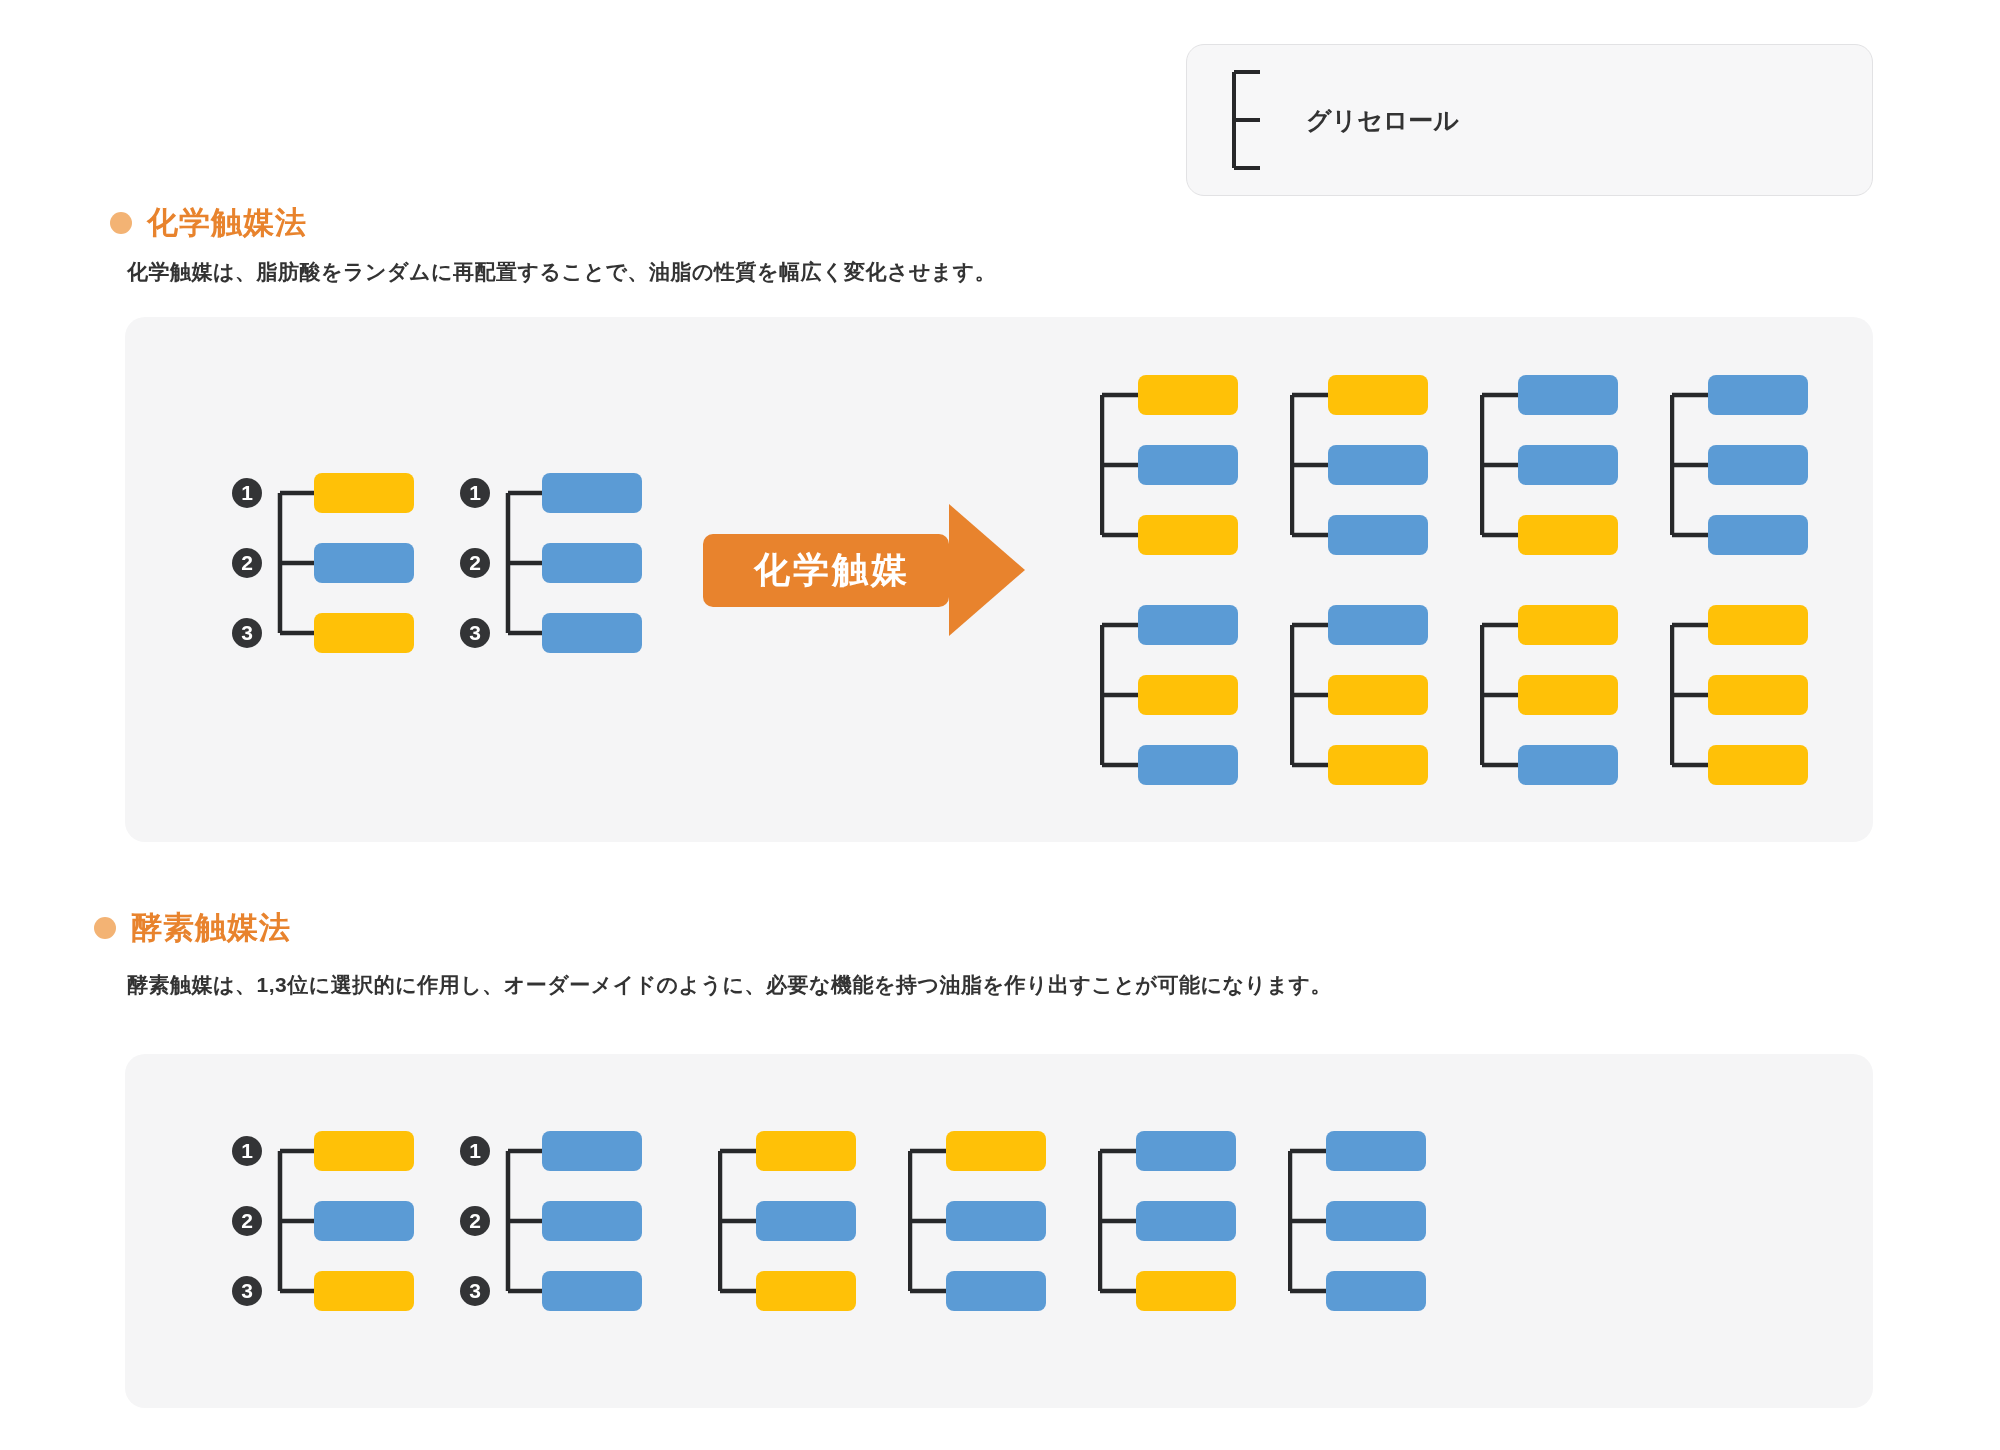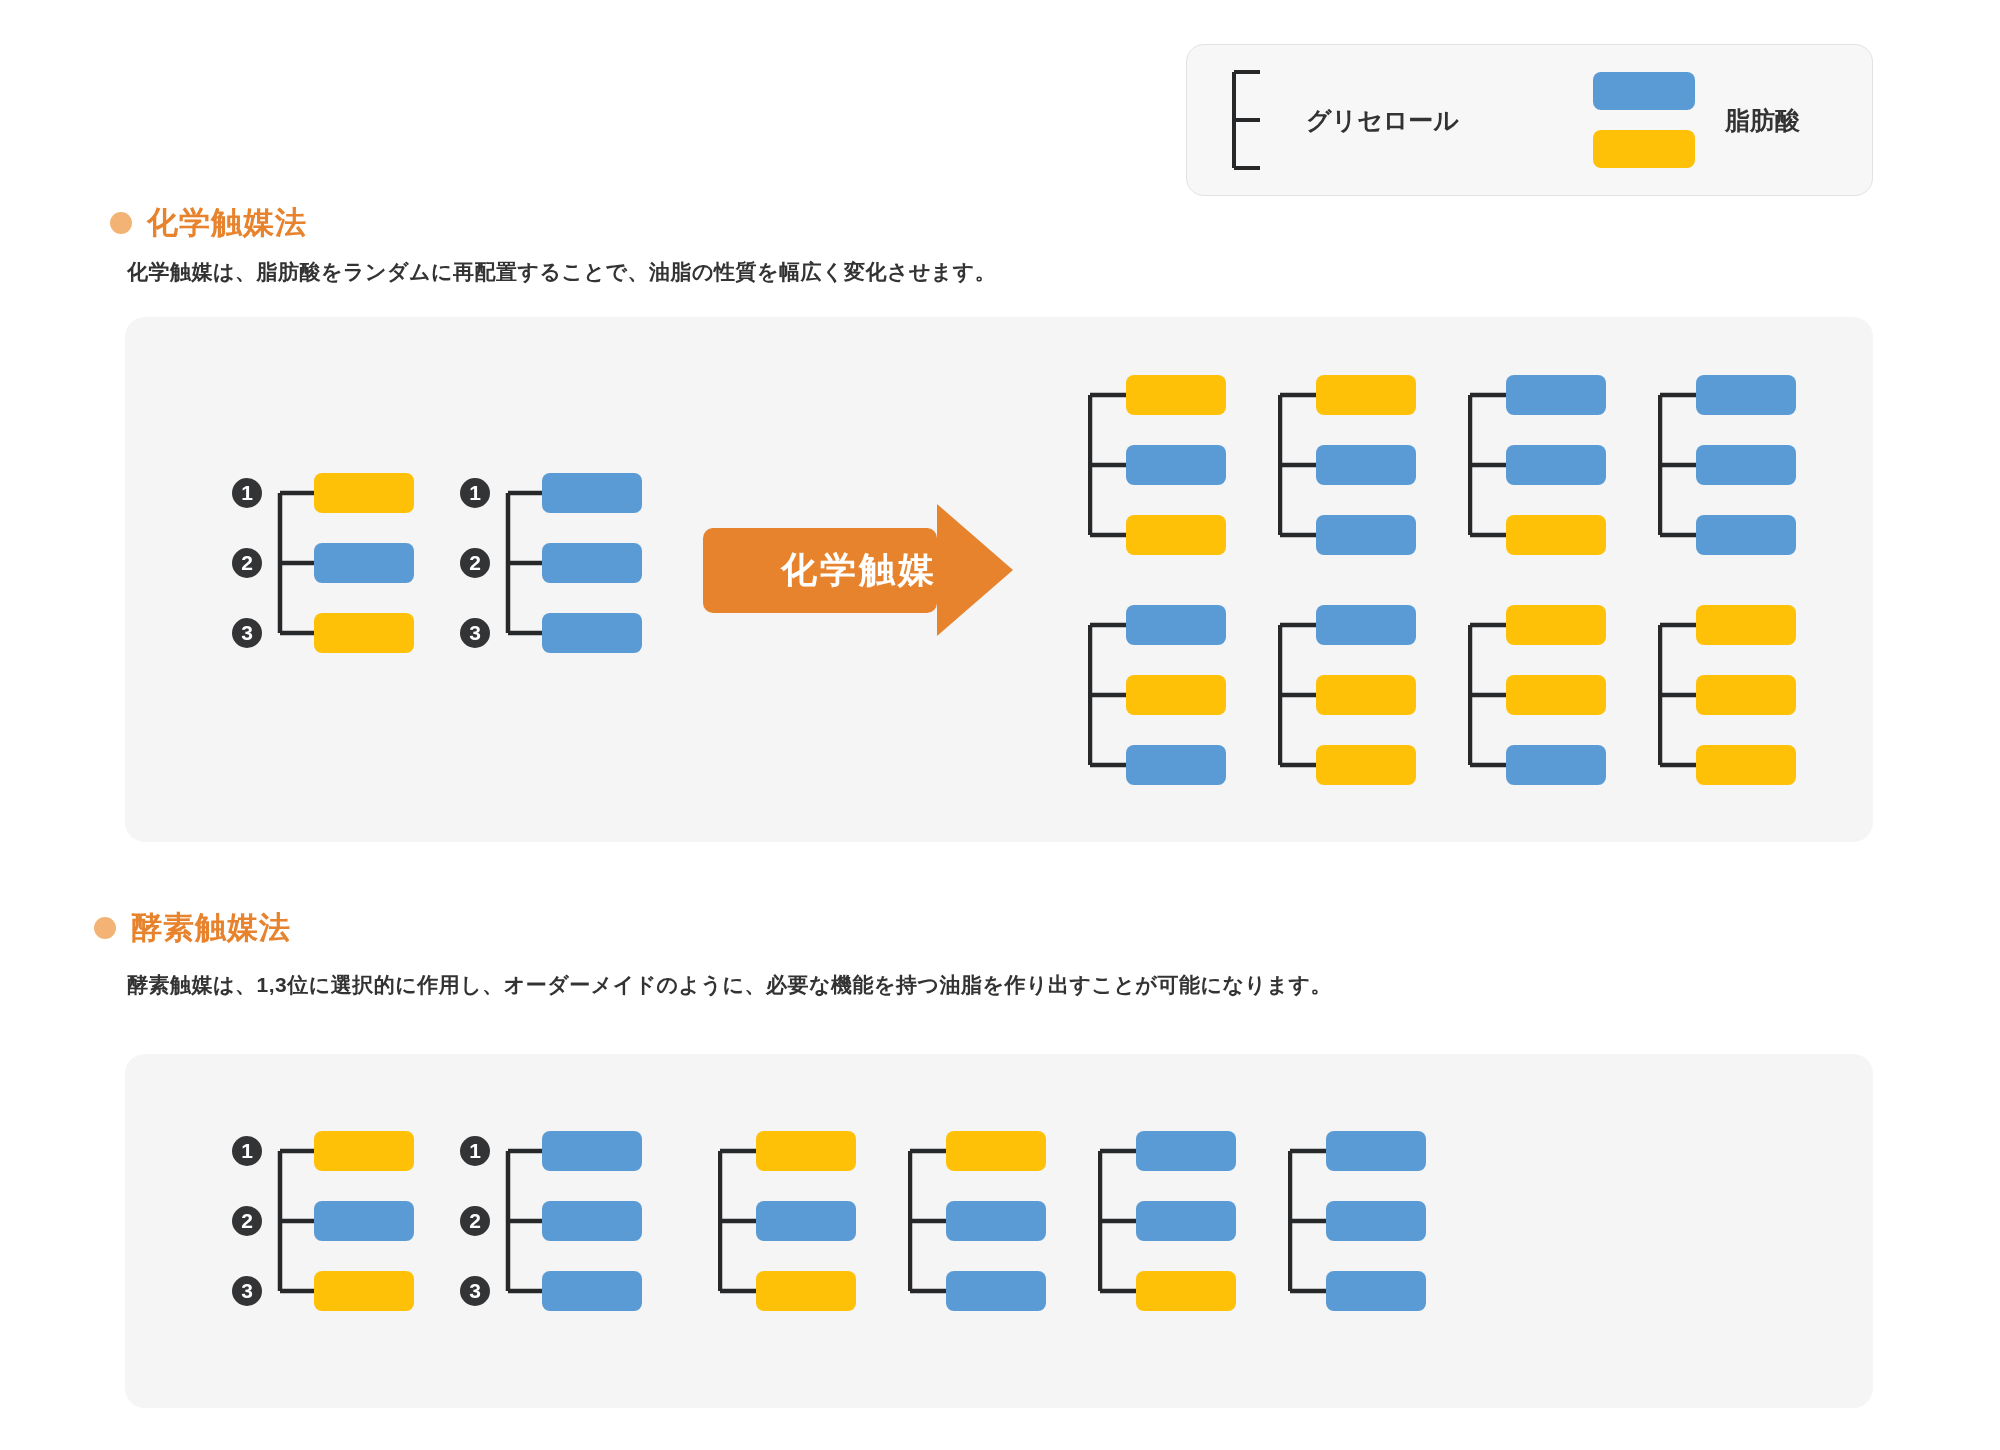--- a/index.html
+++ b/index.html
@@ -45,22 +45,22 @@
   .panel--chemical{top:317px;height:525px;}
   .panel--enzyme{top:1054px;height:354px;}
 
   .reactants{display:flex;gap:44px;margin-left:106px;}
   .panel--chemical .reactants{margin-bottom:34px;}
   .panel--chemical .arrow{margin-bottom:19px;}
   .panel--enzyme .reactants,.panel--enzyme .arrow,.panel--enzyme .products{margin-bottom:20px;}
 
   .arrow{display:flex;align-items:center;margin-left:60px;}
   .arrow-body{
-    width:234px;height:85px;background:var(--orange);border-radius:10px;
-    display:flex;align-items:center;justify-content:flex-end;
+    width:234px;height:73px;background:var(--orange);border-radius:10px;
+    display:flex;align-items:center;justify-content:center;padding-left:12px;
   }
   .arrow-label{color:#ffffff;font-size:36px;font-weight:700;letter-spacing:3px;}
   .arrow-head{
     width:0;height:0;
     border-top:66px solid transparent;border-bottom:66px solid transparent;
     border-left:76px solid var(--orange);
   }
 
   .products{display:flex;flex-direction:column;gap:50px;margin-left:75px;}
   .product-row{display:flex;gap:50px;}
@@ -70,27 +70,20 @@
 
 <div class="page">
 
   <div class="legend">
     <div class="legend-item glycerol">
       <svg width="30" height="100" viewBox="0 0 30 100">
         <path d="M 2 2 V 98 M 2 2 H 28 M 2 50 H 28 M 2 98 H 28" stroke="#27282A" stroke-width="4" fill="none"></path>
       </svg>
       <span class="legend-label">グリセロール</span>
     </div>
-    <div class="legend-item fattyacid">
-      <div class="fa-swatches">
-        <div class="fa-swatch blue"></div>
-        <div class="fa-swatch yellow"></div>
-      </div>
-      <span class="legend-label">脂肪酸</span>
-    </div>
   </div>
 
   <div class="heading" id="heading-chemical">
     <span class="bullet"></span>
     <span class="title">化学触媒法</span>
   </div>
   <div class="desc" id="desc-chemical">化学触媒は、脂肪酸をランダムに再配置することで、油脂の性質を幅広く変化させます。</div>
 
   <div class="panel panel--chemical">
     <div class="reactants">

